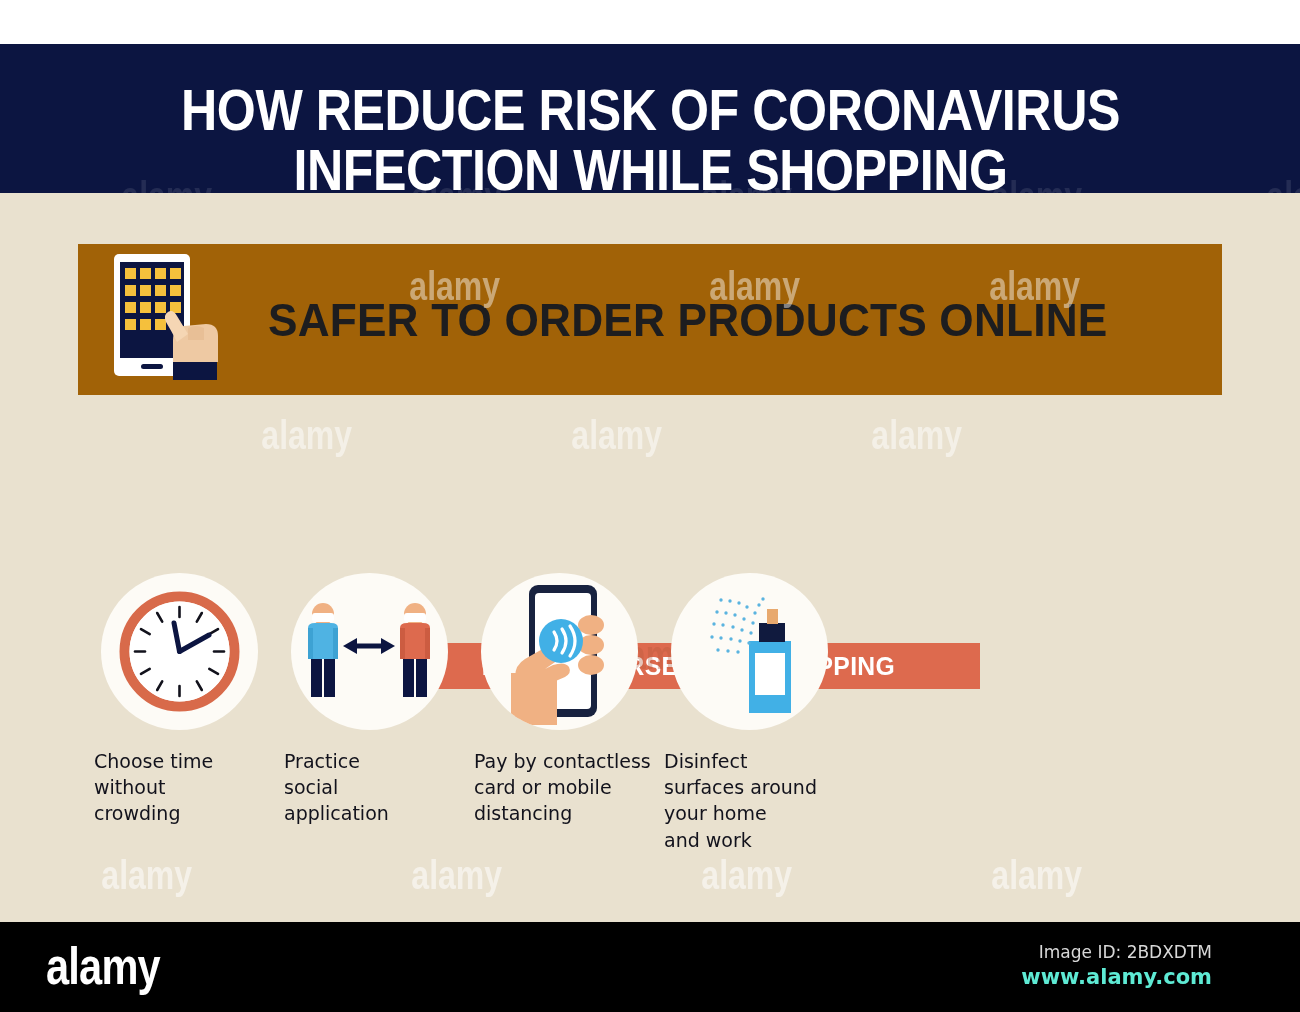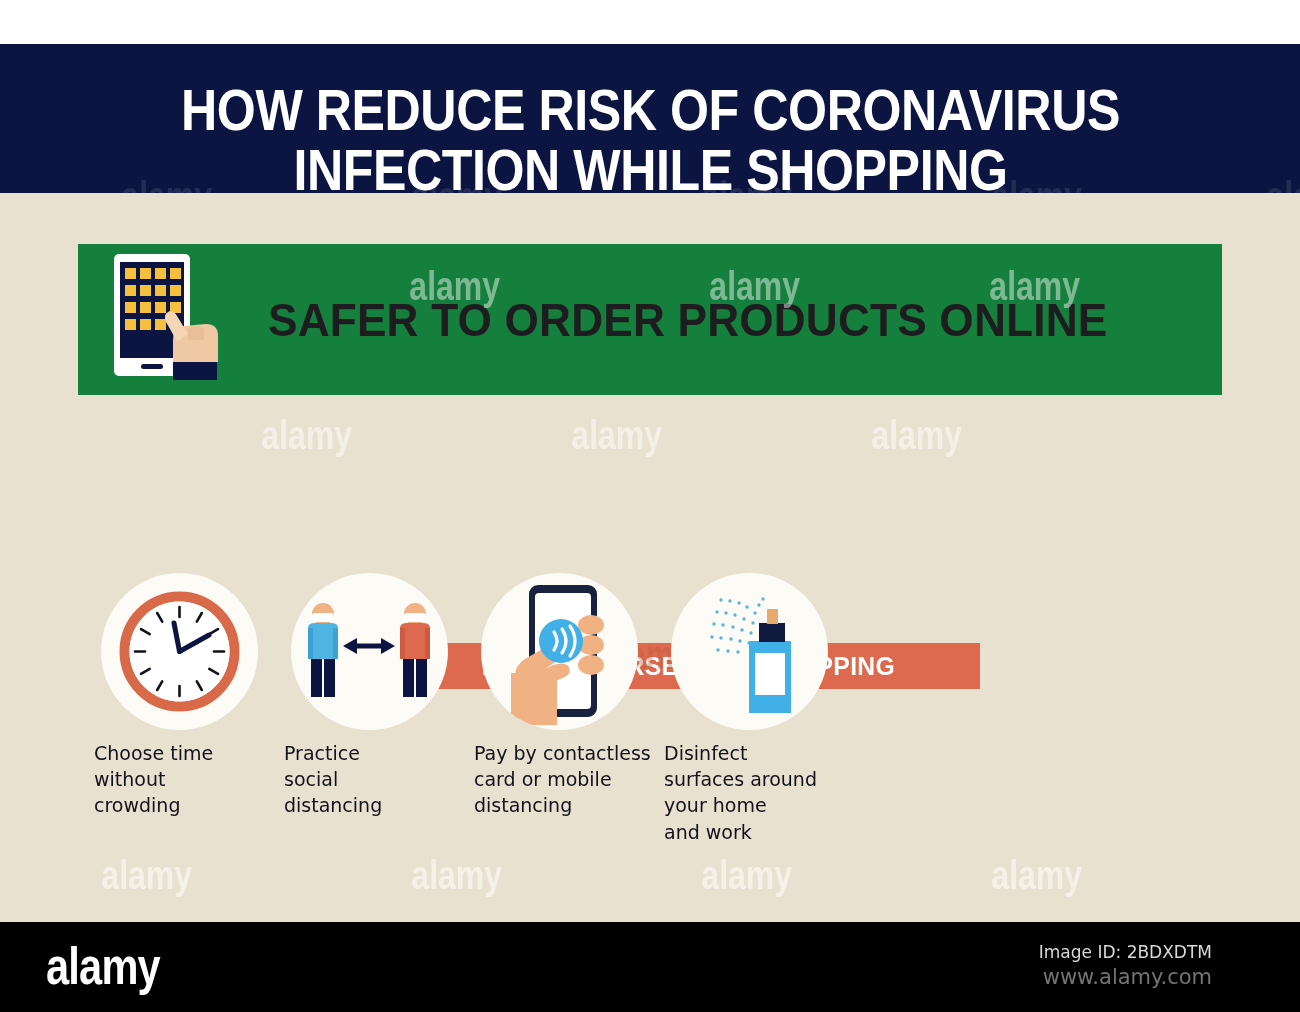--- a/index.html
+++ b/index.html
@@ -50,21 +50,21 @@
     height: 729px;
     background: #e9e1cf;
   }
 
   
   .online-banner {
     position: absolute;
     left: 78px; top: 51px;
     width: 1144px;
     height: 151px;
-    background: #15803d;
+    background: #a16207;
     display: flex;
     align-items: center;
   }
   .tablet-wrap {
     width: 190px;
     height: 151px;
     position: relative;
     flex: none;
   }
   .banner-text {
@@ -116,21 +116,21 @@
   .tip-circle {
     width: 157px;
     height: 157px;
     border-radius: 50%;
     background: #fdfbf6;
     position: relative;
     overflow: hidden;
     flex: none;
   }
   .tip-caption {
-    margin-top: 10px;
+    margin-top: 18px;
     width: 190px;
     color: #12121c;
     font-family: "DejaVu Sans", sans-serif;
     font-size: 19px;
     line-height: 1.38;
     text-align: left;
     padding-left: 10px;
     box-sizing: border-box;
     white-space: pre-line;
   }
@@ -159,23 +159,23 @@
     right: 88px; top: 20px;
     text-align: right;
   }
   .footer-id {
     color: #d8d8d8;
     font-family: "DejaVu Sans", sans-serif;
     font-size: 17px;
     margin-bottom: 3px;
   }
   .footer-url {
-    color: #737373;
+    color: #5eead4;
     font-family: "DejaVu Sans", sans-serif;
-    font-weight: normal;
+    font-weight: bold;
     font-size: 21px;
   }
 
   
   .wm {
     position: absolute;
     color: rgba(255,255,255,0.22);
     font-family: "Liberation Sans Narrow", "Liberation Sans", sans-serif;
     font-weight: bold;
     font-size: 40px;
@@ -309,21 +309,21 @@
           <rect x="112" y="86" width="11" height="38" fill="#0c1541"></rect>
           <rect x="125" y="86" width="11" height="38" fill="#0c1541"></rect>
 
           <line x1="58" y1="73" x2="98" y2="73" stroke="#0c1541" stroke-width="5"></line>
           <polygon points="52,73 66,65 66,81" fill="#0c1541"></polygon>
           <polygon points="104,73 90,65 90,81" fill="#0c1541"></polygon>
         </svg>
       </div>
       <div class="tip-caption">Practice
 social
-distancing</div>
+application</div>
     </div>
 
 
     <div class="tip">
       <div class="tip-circle">
         <svg width="157" height="157" viewBox="0 0 157 157">
 
           <rect x="48" y="12" width="68" height="132" rx="9" fill="#18223f"></rect>
           <rect x="54" y="20" width="56" height="116" rx="4" fill="#ffffff"></rect>
 

